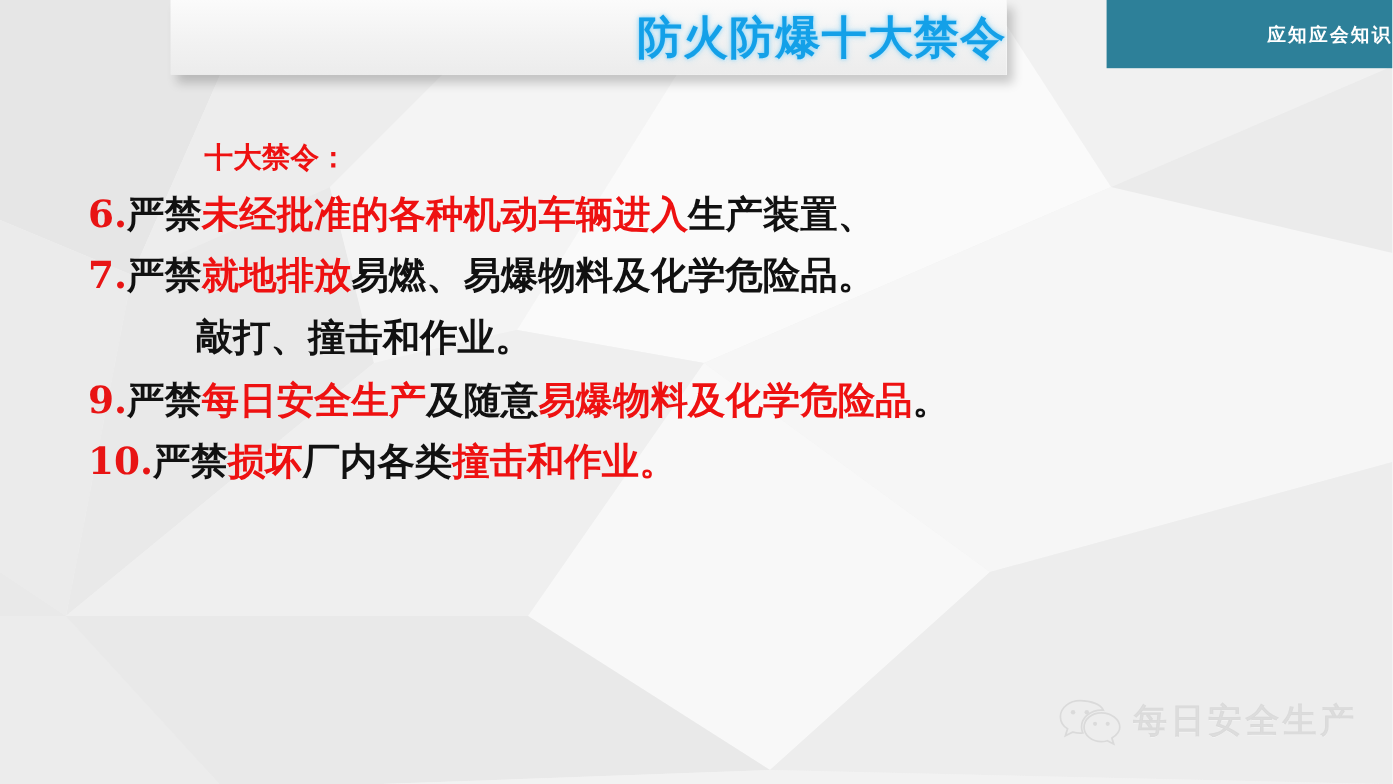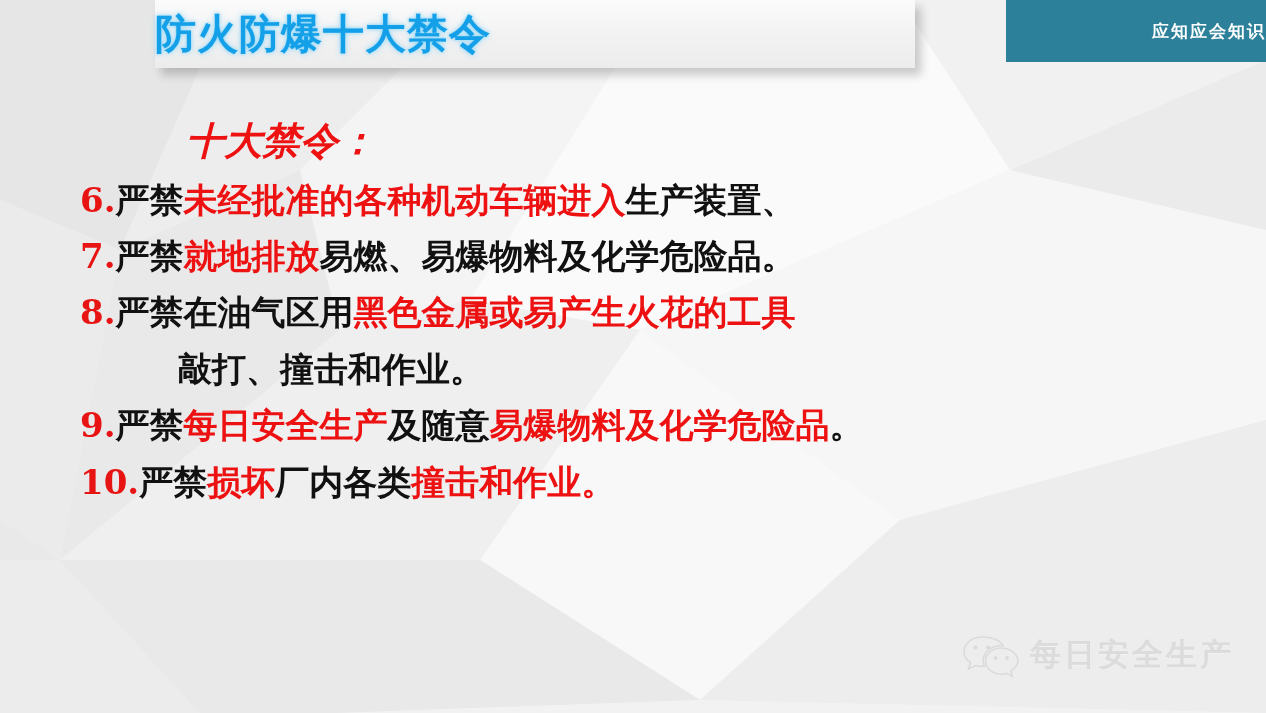--- a/index.html
+++ b/index.html
@@ -32,21 +32,21 @@
   #title-banner {
     position: absolute;
     left: 155px;
     top: 0px;
     width: 760px;
     height: 68px;
     background: linear-gradient(180deg, #fbfbfb 0%, #f2f2f2 55%, #ececec 100%);
     box-shadow: 6px 7px 9px rgba(0,0,0,0.20);
     display: flex;
     align-items: center;
-    justify-content: flex-start;
+    justify-content: flex-end;
   }
   #title-text {
     font-family: "DejaVu Sans", "Liberation Sans", sans-serif;
     font-size: 41px;
     font-weight: bold;
     color: #13a0e8;
     letter-spacing: 1px;
     text-shadow:
        0 0 3px rgba(120,205,245,0.95),
        0 0 7px rgba(150,215,248,0.75),
@@ -77,28 +77,27 @@
 
   
   #content {
     position: absolute;
     left: 0;
     top: 118px;
     width: 1266px;
   }
 
   #section-heading {
-    margin: 0 0 6px 186px;
-    font-size: 38px;
+    margin: 10px 0 6px 186px;
+    font-size: 26px;
     font-weight: bold;
     color: #ee1111;
     letter-spacing: 0px;
     line-height: 1.25;
     white-space: nowrap;
-    font-style: italic;
   }
 
   #rules-list {
     list-style: none;
     margin: 0;
     padding: 0;
   }
   .rule-line {
     margin: 0 0 0 0;
     padding: 0 0 0 178px;
@@ -181,21 +180,20 @@
 
   <div id="corner-badge">
     <span id="corner-badge-label">应知应会知识</span>
   </div>
 
   <div id="content">
     <div id="section-heading">十大禁令：</div>
     <div id="rules-list">
         <div class="rule-line indented"><span class="num">6.</span><span class="blk">严禁</span><span class="red">未经批准的各种机动车辆进入</span><span class="blk">生产装置、</span></div>
         <div class="rule-line indented"><span class="num">7.</span><span class="blk">严禁</span><span class="red">就地排放</span><span class="blk">易燃、易爆物料及化学危险品。</span></div>
-        <div class="rule-line indented"><span class="num">8.</span><span class="blk">严禁在油气区用</span><span class="red">黑色金属或易产生火花的工具</span></div>
         <div class="rule-line wrapped"><span class="blk">敲打、撞击和作业。</span></div>
         <div class="rule-line indented"><span class="num">9.</span><span class="blk">严禁</span><span class="red">每日安全生产</span><span class="blk">及随意</span><span class="red">易爆物料及化学危险品</span><span class="blk">。</span></div>
         <div class="rule-line indented"><span class="num">10.</span><span class="blk">严禁</span><span class="red">损坏</span><span class="blk">厂内各类</span><span class="red">撞击和作业。</span></div>
       </div>
   </div>
 
   <div id="watermark">
     <svg id="wechat-icon" viewBox="0 0 58 44">
       <g fill="none" stroke="#d0d0d0" stroke-width="1.6">
         <path d="M20 3 C10 3 2 9.5 2 17.5 C2 22 4.5 26 8.5 28.6 L6.5 35 L13.5 31.5 C15.6 32.1 17.8 32.4 20 32.4 C20.8 32.4 21.6 32.3 22.4 32.2 C21.6 30.5 21.2 28.7 21.2 26.8 C21.2 18.3 29.3 11.5 39.2 11.5 C39.8 11.5 40.4 11.5 41 11.6 C39 6.6 30.4 3 20 3 Z"></path>

